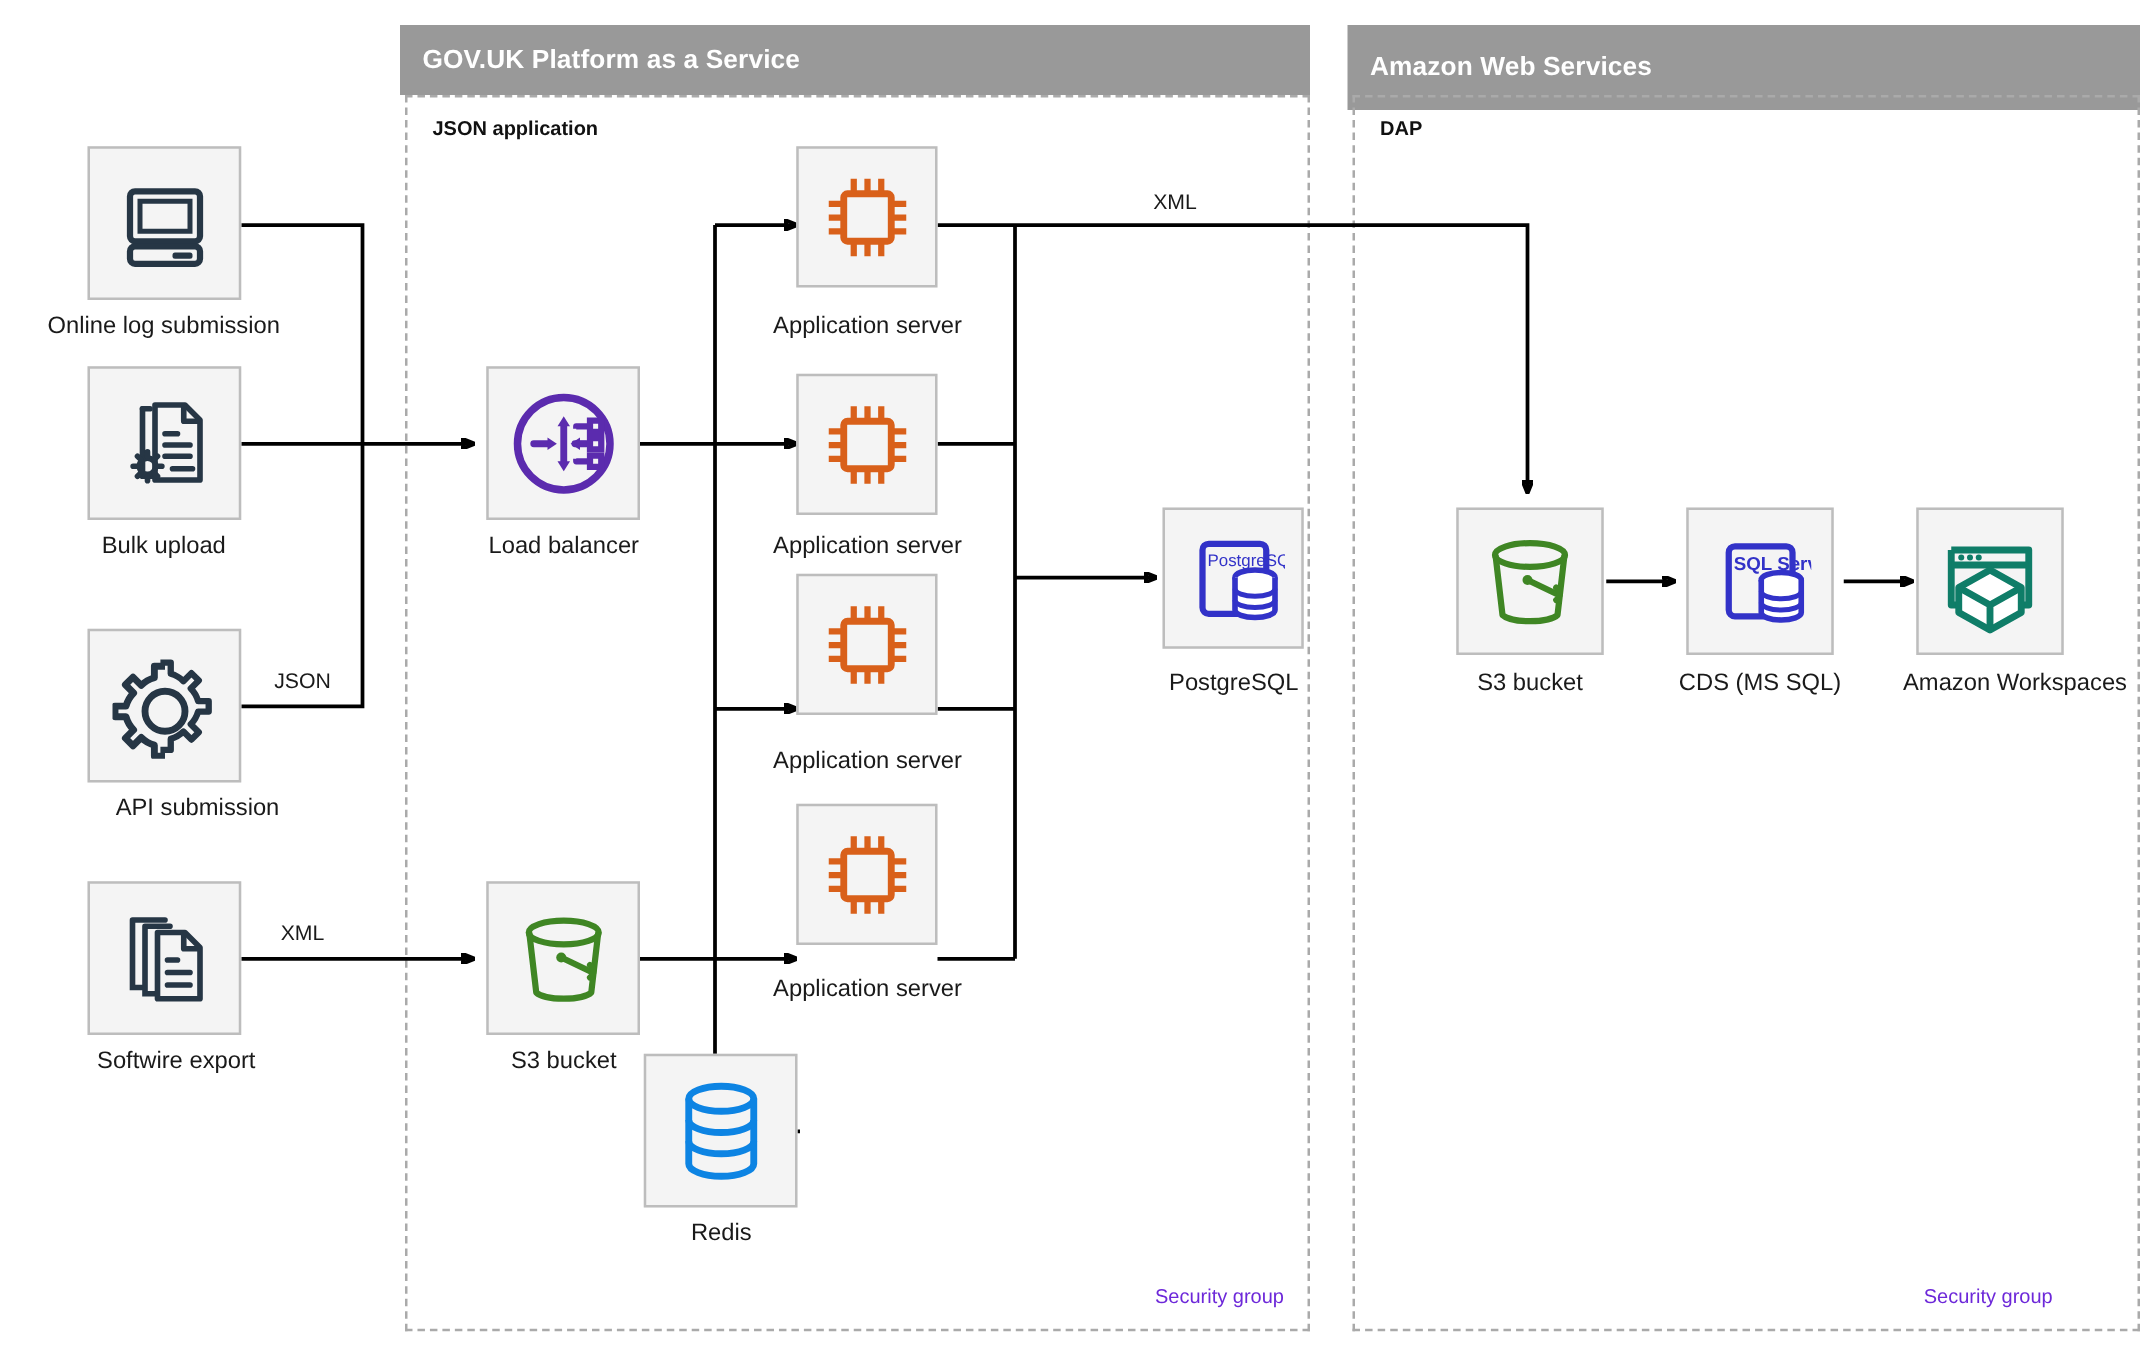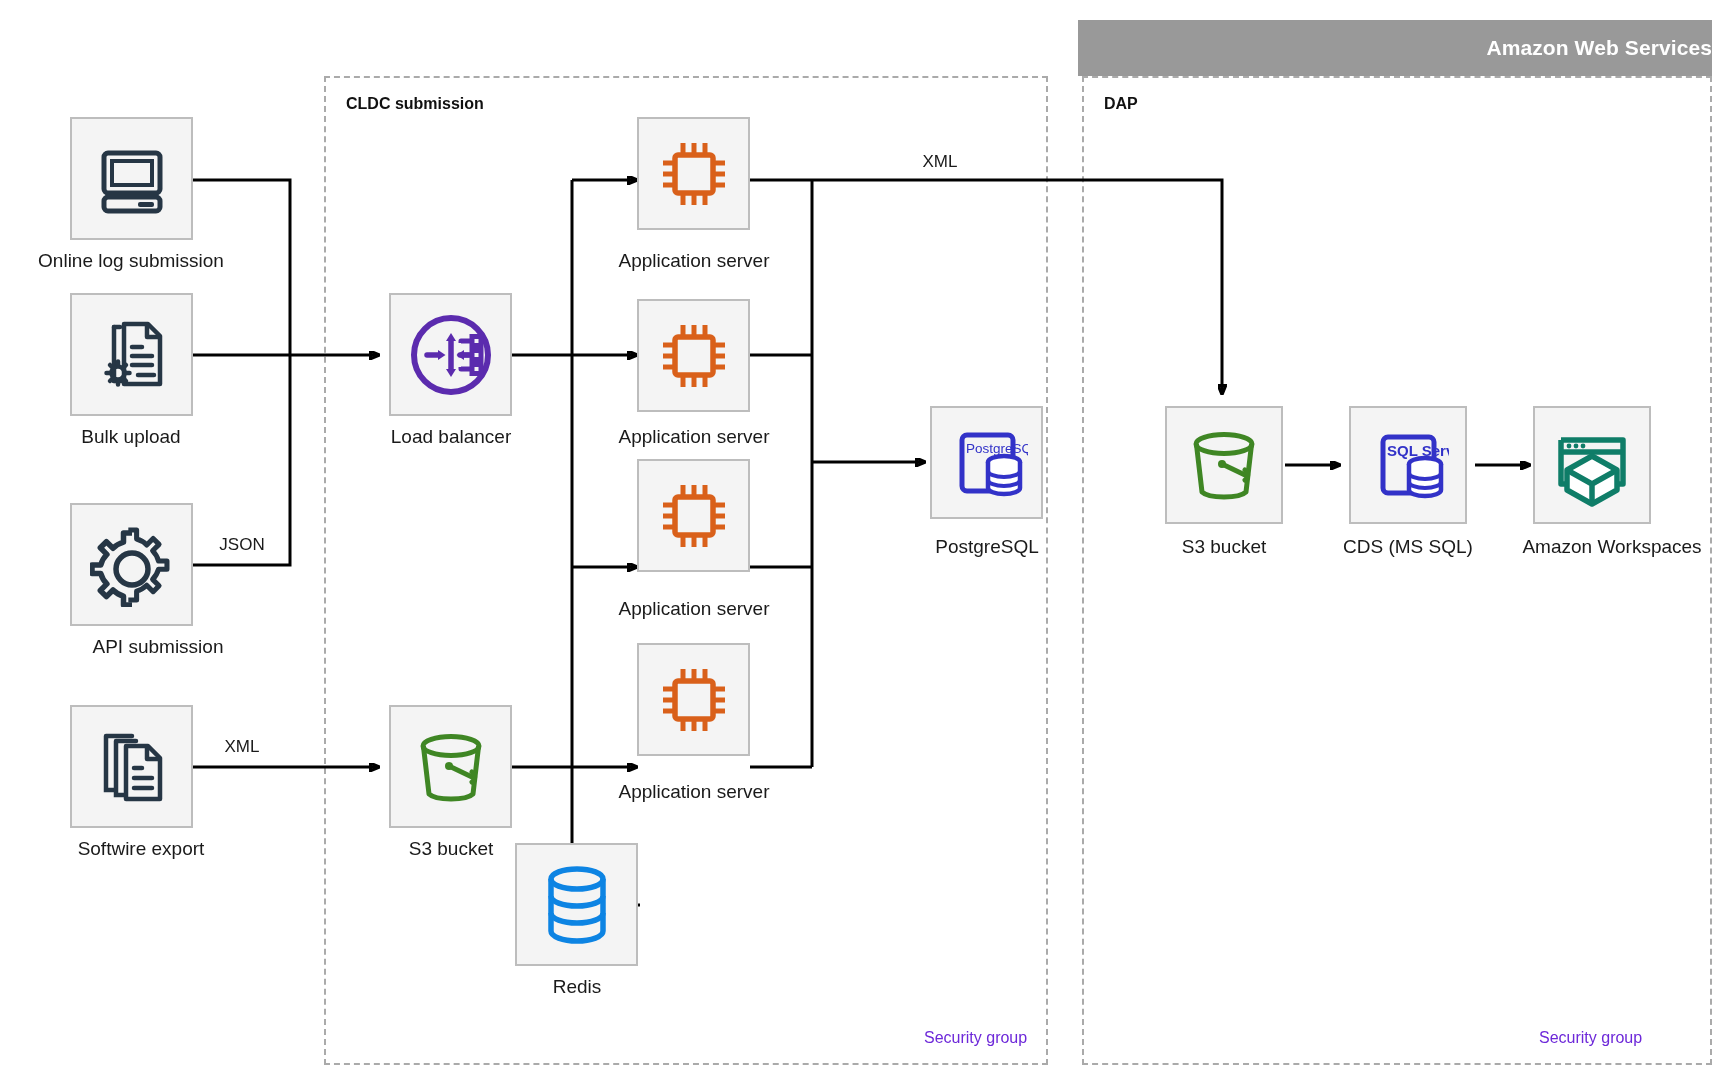--- a/index.html
+++ b/index.html
@@ -95,29 +95,32 @@
     stroke: #000000;
     stroke-width: 3;
     fill: none;
   }
 </style>
 </head>
 <body>
 
 <div id="canvas">
 
-
-  <div class="zone-header" style="left:1078px; top:20px; width:634px; height:56px;justify-content:flex-end;">
+  <div class="zone-header" style="left:320px; top:20px; width:728px; height:56px;">
+    <span>GOV.UK Platform as a Service</span>
+  </div>
+
+  <div class="zone-header" style="left:1078px; top:20px; width:634px; height:68px;">
     <span>Amazon Web Services</span>
   </div>
 
   <div class="zone-box" style="left:324px; top:76px; width:724px; height:989px;"></div>
   <div class="zone-box" style="left:1082px; top:76px; width:630px; height:989px;"></div>
 
-  <div class="zone-sub-label" style="left:346px; top:95px;">CLDC submission</div>
+  <div class="zone-sub-label" style="left:346px; top:95px;">JSON application</div>
   <div class="zone-sub-label" style="left:1104px; top:95px;">DAP</div>
 
   <div class="security-label" style="left:920px; top:1029px;">Security group</div>
   <div class="security-label" style="left:1535px; top:1029px;">Security group</div>
 
   <svg class="wires" viewBox="0 0 1712 1082">
     <defs>
       <marker id="arrow" markerWidth="11" markerHeight="9" refX="10.2" refY="4.5" orient="auto" markerUnits="userSpaceOnUse">
         <path d="M0,0 L11,4.5 L0,9 L2.6,4.5 Z" fill="#000000" stroke="none"></path>
       </marker>

